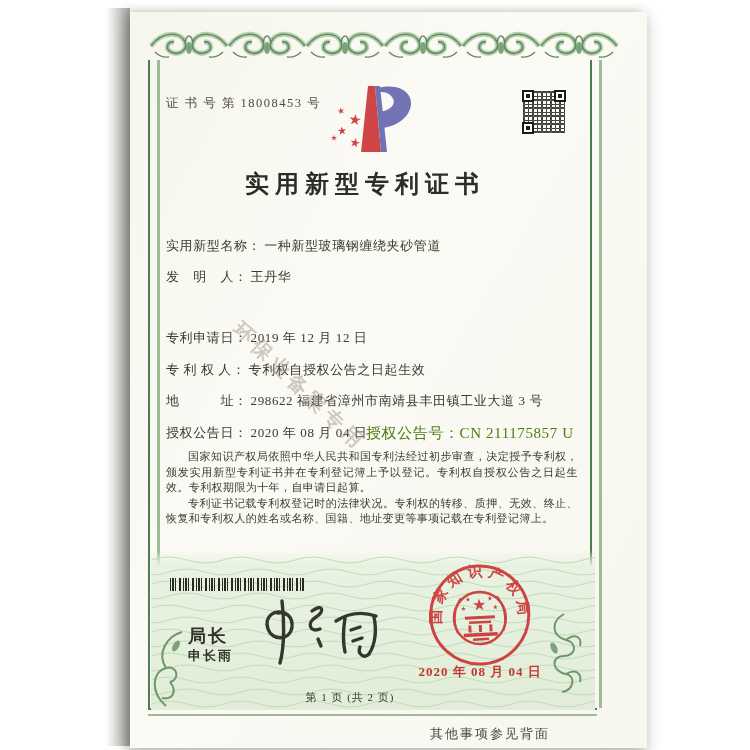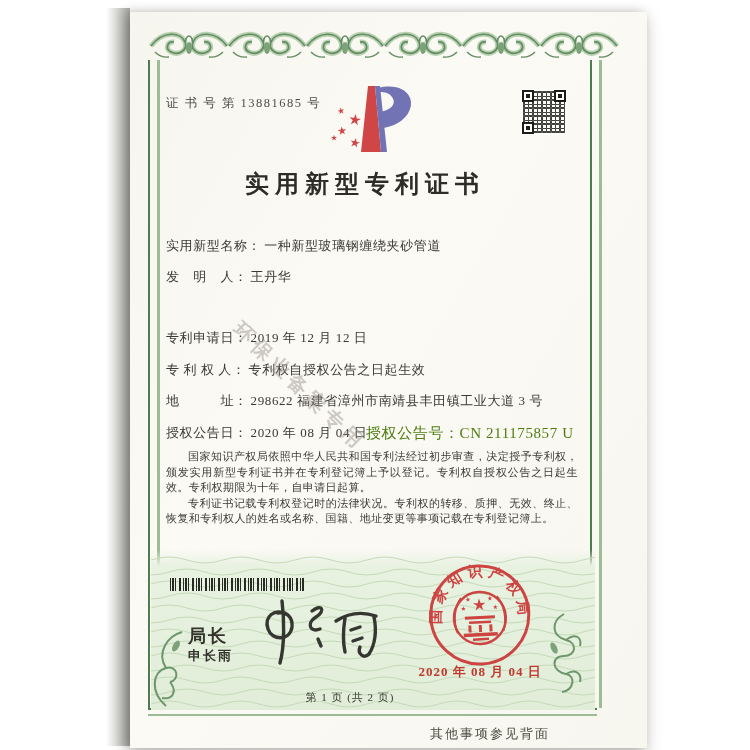--- a/index.html
+++ b/index.html
@@ -86,21 +86,21 @@
       <use href="#motif" x="156"></use>
     <use href="#motif" x="234"></use>
       <use href="#motif" x="312"></use>
       <use href="#motif" x="390"></use>
   </svg>
 
   <div class="side-border left"></div>
   <div class="side-border right"></div>
   <div class="bottom-border"></div>
 
-  <div class="certno">证 书 号 第 13881685 号</div>
+  <div class="certno">证 书 号 第 18008453 号</div>
 
   <svg class="logo" width="90" height="78" viewBox="0 0 90 78">
     <defs>
         <path id="star" d="M0,-1 L0.588,0.809 L-0.951,-0.309 L0.951,-0.309 L-0.588,0.809 Z"></path>
       </defs>
     <polygon points="40,6 47,6 53,72 33,72" fill="#d04646"></polygon>
     <polygon points="47,6 52,6 59,72 53,72" fill="#7173b4"></polygon>
     <path d="M50,8 C78,1 90,20 79,35 C72,44 62,47 55,48 L52,32 C63,30 69,24 64,17 C60,11 52,12 50,12 Z" fill="#7173b4"></path>
     <use href="#star" transform="translate(13,31) scale(3.5) rotate(-12)" fill="#d04646"></use>
     <use href="#star" transform="translate(27,40) scale(6) rotate(8)" fill="#d04646"></use>

